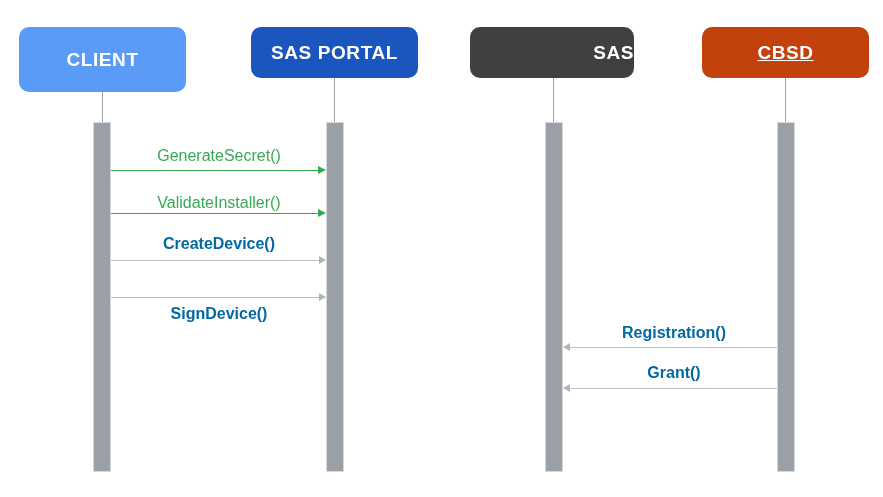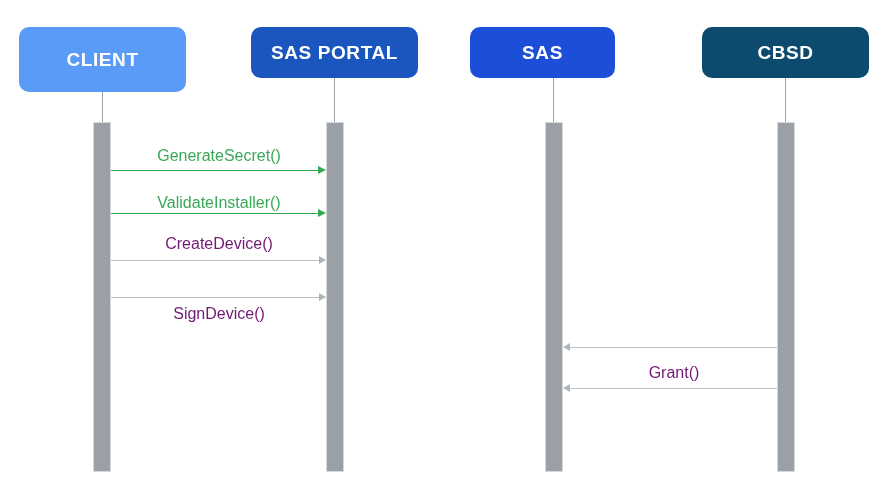--- a/index.html
+++ b/index.html
@@ -78,21 +78,21 @@
   }
   .msg-label {
     position: absolute;
     font-size: 16px;
     white-space: nowrap;
     text-align: center;
     line-height: 1;
     user-select: none;
   }
   .msg-label.green { color: #3aa857; }
-  .msg-label.gray  { color: #701a75; }
+  .msg-label.gray  { color: #0369a1; font-weight: bold; }
 </style>
 </head>
 <body>
 
 <div id="canvas">
 
   <div class="lifeline" style="left:102px; top:78px; height:45px;"></div>
   <div class="lifeline" style="left:334px; top:78px; height:45px;"></div>
   <div class="lifeline" style="left:553px; top:78px; height:45px;"></div>
   <div class="lifeline" style="left:785px; top:78px; height:45px;"></div>
@@ -101,43 +101,44 @@
   <div class="activation" style="left:326px; top:122px; width:18px; height:350px;"></div>
   <div class="activation" style="left:545px; top:122px; width:18px; height:350px;"></div>
   <div class="activation" style="left:777px; top:122px; width:18px; height:350px;"></div>
 
   <div class="actor-box" style="left:19px; top:27px; width:167px; height:65px; background:#5b9bf8;">
     <span class="actor-label">CLIENT</span>
   </div>
   <div class="actor-box" style="left:251px; top:27px; width:167px; height:51px; background:#1a56bd;">
     <span class="actor-label">SAS PORTAL</span>
   </div>
-  <div class="actor-box" style="left:470px; top:27px; width:145px; height:51px; background:#1d4ed8;">
+  <div class="actor-box" style="left:470px; top:27px; width:164px; height:51px; background:#404040;justify-content:flex-end;">
     <span class="actor-label">SAS</span>
   </div>
-  <div class="actor-box" style="left:702px; top:27px; width:167px; height:51px; background:#0c4a6e;">
+  <div class="actor-box" style="left:702px; top:27px; width:167px; height:51px; background:#c2410c;text-decoration:underline;">
     <span class="actor-label">CBSD</span>
   </div>
 
   <div class="msg-label green" style="left:119px; top:148px; width:200px;">GenerateSecret()</div>
   <div class="msg-line green" style="left:111px; top:170px; width:208px;"></div>
   <div class="arrow-head green right" style="left:318px; top:165.5px;"></div>
 
   <div class="msg-label green" style="left:119px; top:195px; width:200px;">ValidateInstaller()</div>
   <div class="msg-line green" style="left:111px; top:213px; width:208px;"></div>
   <div class="arrow-head green right" style="left:318px; top:208.5px;"></div>
 
   <div class="msg-label gray" style="left:119px; top:236px; width:200px;">CreateDevice()</div>
   <div class="msg-line gray" style="left:111px; top:260px; width:209px;"></div>
   <div class="arrow-head gray right" style="left:319px; top:256px;"></div>
 
   <div class="msg-label gray" style="left:119px; top:282px; width:200px;margin-top:24px;">SignDevice()</div>
   <div class="msg-line gray" style="left:111px; top:297px; width:209px;"></div>
   <div class="arrow-head gray right" style="left:319px; top:293px;"></div>
 
+  <div class="msg-label gray" style="left:574px; top:325px; width:200px;">Registration()</div>
   <div class="msg-line gray" style="left:570px; top:347px; width:207px;"></div>
   <div class="arrow-head gray left" style="left:563px; top:343px;"></div>
 
   <div class="msg-label gray" style="left:574px; top:365px; width:200px;">Grant()</div>
   <div class="msg-line gray" style="left:570px; top:388px; width:207px;"></div>
   <div class="arrow-head gray left" style="left:563px; top:384px;"></div>
 
 </div>
 
 </body></html>

